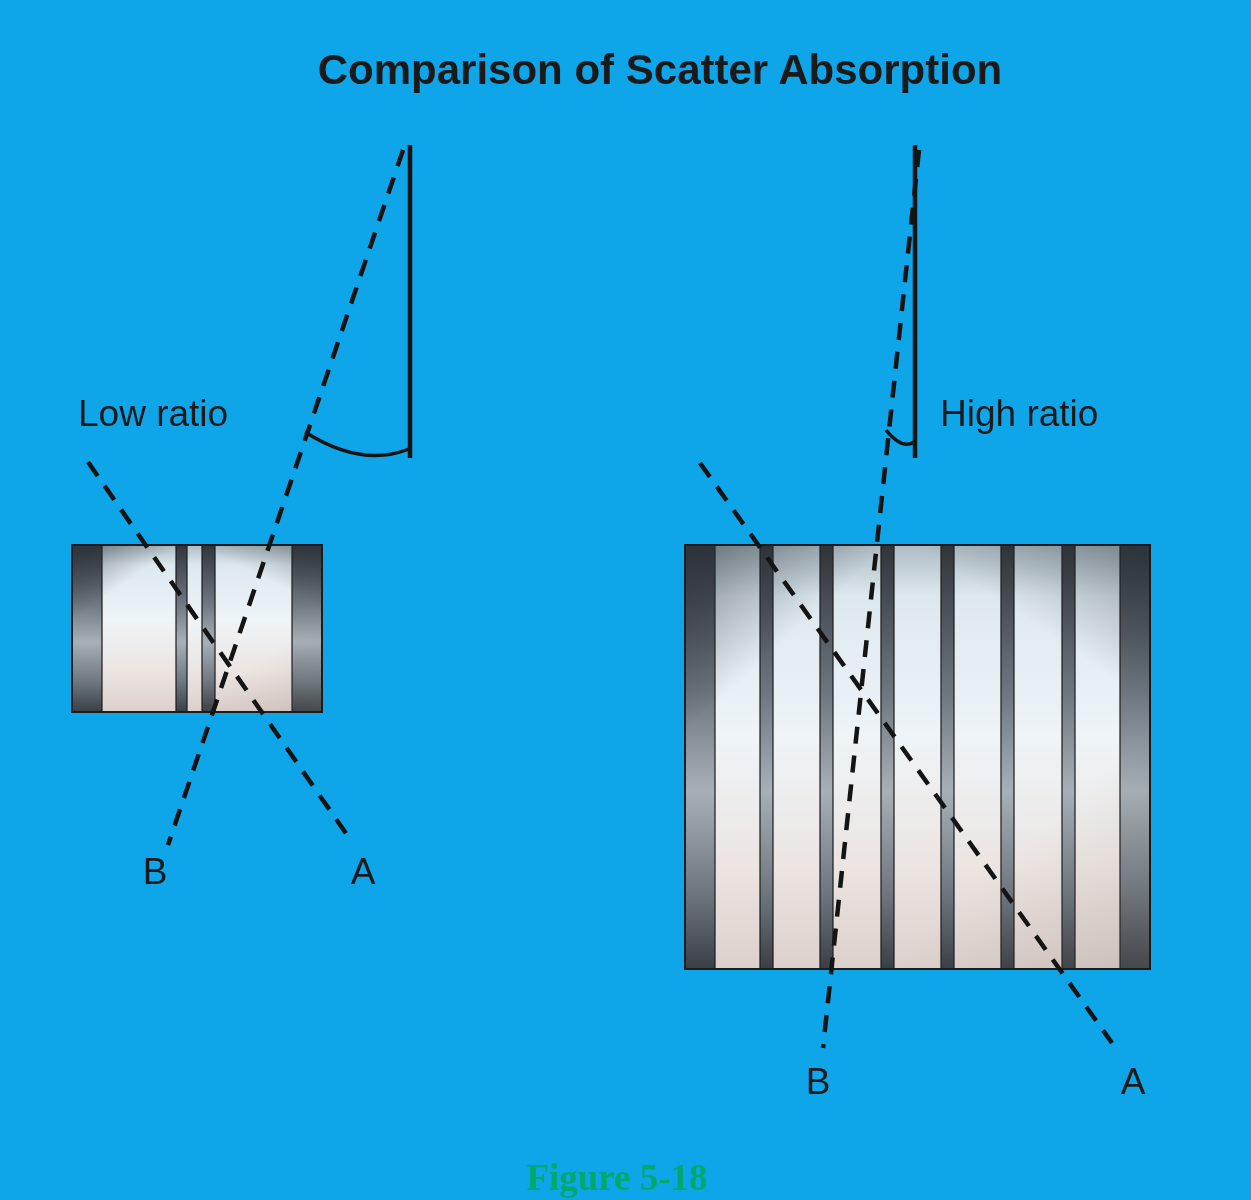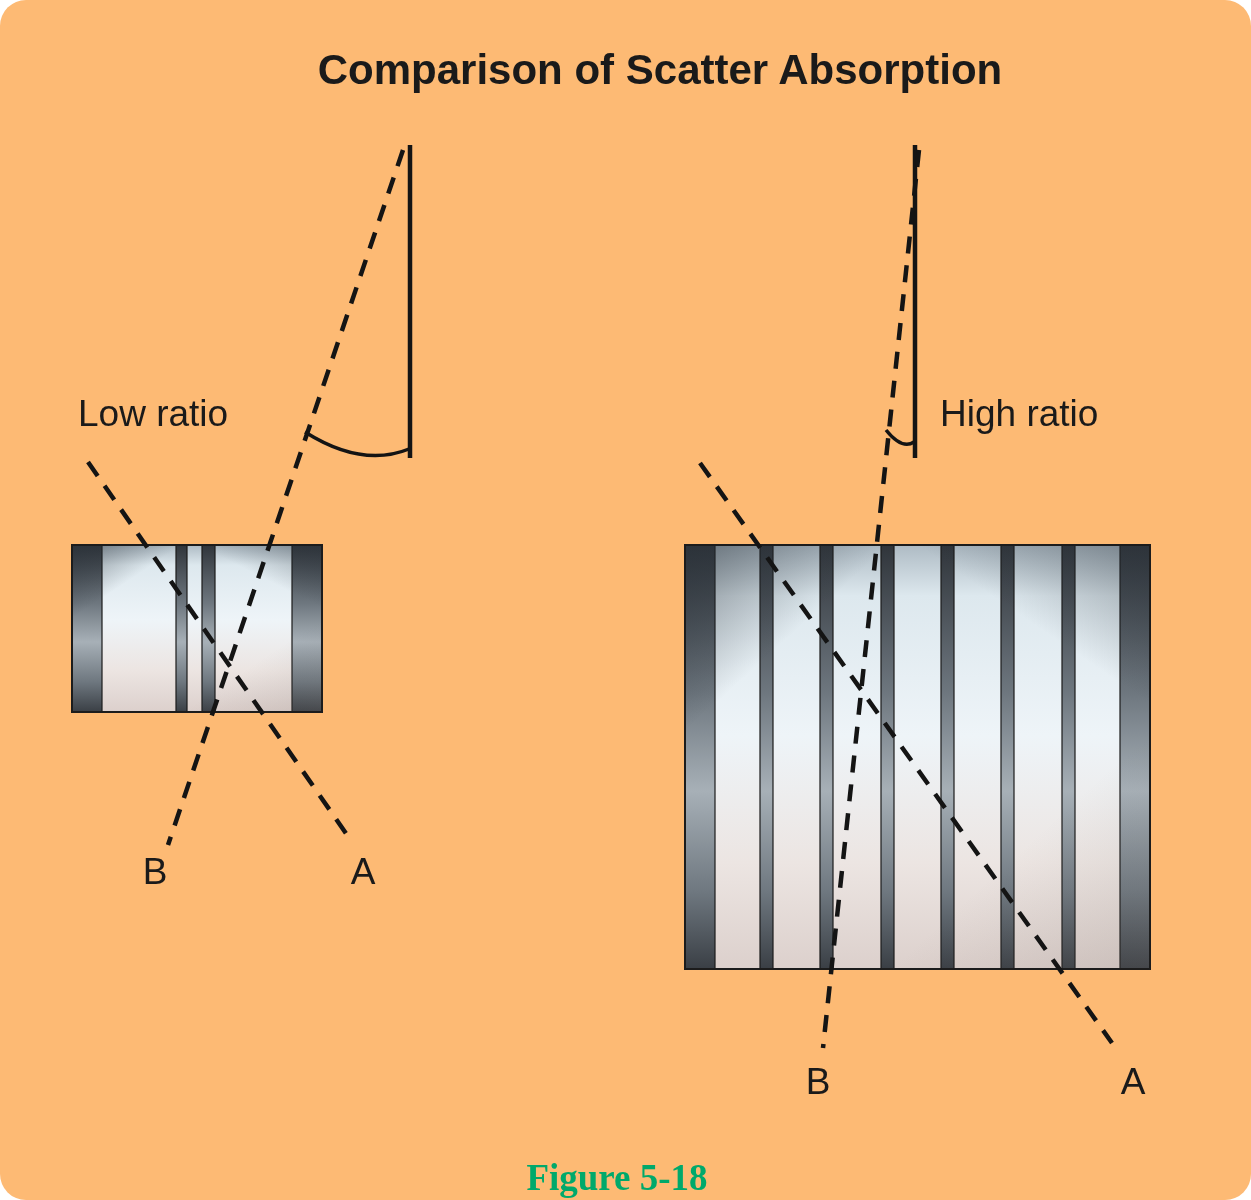--- a/index.html
+++ b/index.html
@@ -1,23 +1,22 @@
 <!DOCTYPE html>
 <html><head>
 <meta charset="utf-8">
 <style>
   html, body { margin: 0; padding: 0; background: #ffffff; }
   .page {
     position: relative;
     width: 1251px;
     height: 1200px;
-    background: #fdba74;
+    background: #0ea5e9;
     font-family: "Liberation Sans", sans-serif;
     overflow: hidden;
-    border-radius: 26px;
   }
   svg { display: block; }
   text { user-select: none; }
   .title-text {
     font-family: "Liberation Sans", sans-serif;
     font-size: 42px;
     font-weight: bold;
     fill: #1a1a1a;
   }
   .label-text {

